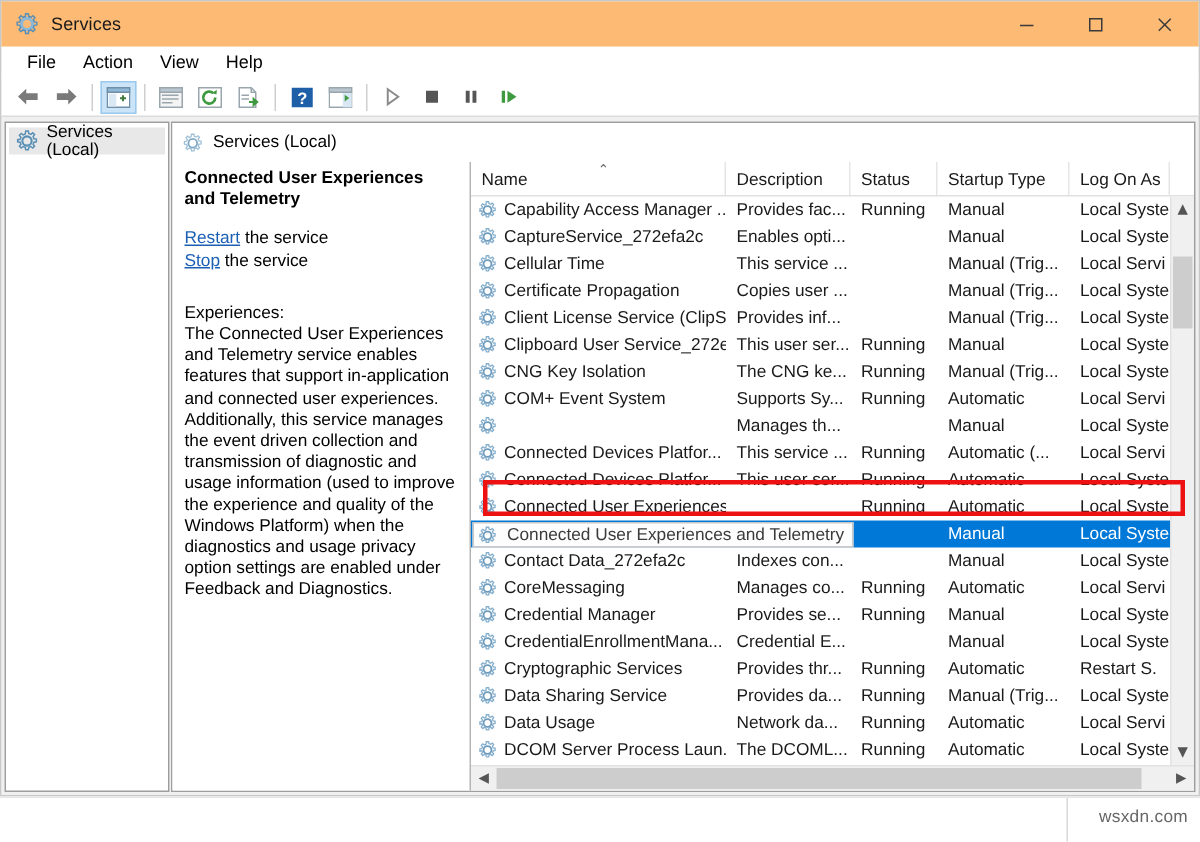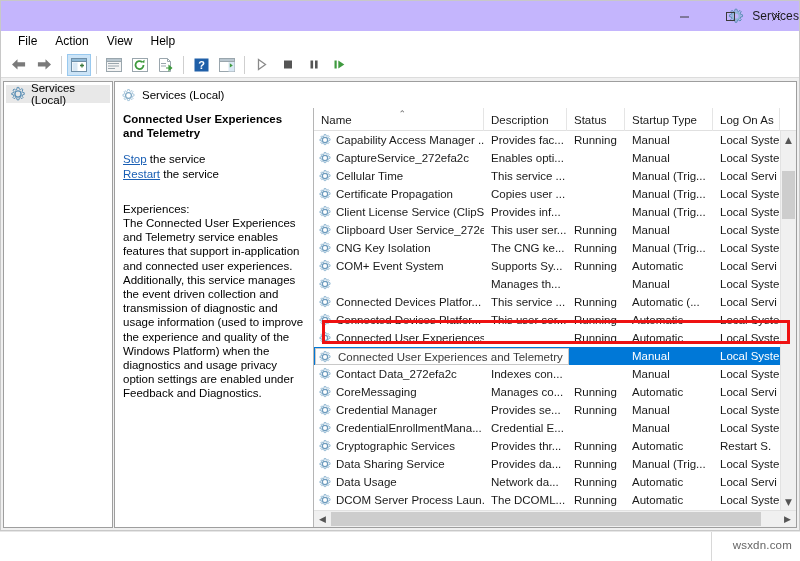--- a/index.html
+++ b/index.html
@@ -22,24 +22,23 @@
     left: 0; top: 0;
     width: 800px; height: 531px;
     background: #f0f0f0;
     border: 1px solid #c8c8c8;
   }
 
   
   .titlebar {
     position: relative;
     height: 30px;
-    background: #c4b5fd;
+    background: #fdba74;
     display: flex;
     align-items: center;
-    justify-content: flex-end;
   }
   .title-icon {
     margin-left: 9px;
     width: 16px; height: 16px;
     flex: none;
   }
   .title-text {
     margin-left: 8px;
     font-size: 12px;
     color: #1a1a1a;
@@ -532,24 +531,24 @@
             </svg>
           </span>
           <span class="ph-label">Services (Local)</span>
         </div>
 
         <div class="pane-content">
 
           <div class="detail-col">
             <div class="detail-title">Connected User Experiences and Telemetry</div>
             <div class="detail-link-line">
-              <span class="detail-link">Stop</span><span> the service</span>
+              <span class="detail-link">Restart</span><span> the service</span>
             </div>
             <div class="detail-link-line">
-              <span class="detail-link">Restart</span><span> the service</span>
+              <span class="detail-link">Stop</span><span> the service</span>
             </div>
             <div class="detail-desc-label">Experiences:</div>
             <div class="detail-desc">The Connected User Experiences and Telemetry service enables features that support in-application and connected user experiences. Additionally, this service manages the event driven collection and transmission of diagnostic and usage information (used to improve the experience and quality of the Windows Platform) when the diagnostics and usage privacy option settings are enabled under Feedback and Diagnostics.</div>
           </div>
 
           <div class="list-col">
             <div class="lv-header">
                 <div class="lv-th" style="width: 170px;">
                   <span>Name</span>
                   <span class="sort-caret">⌃</span>

